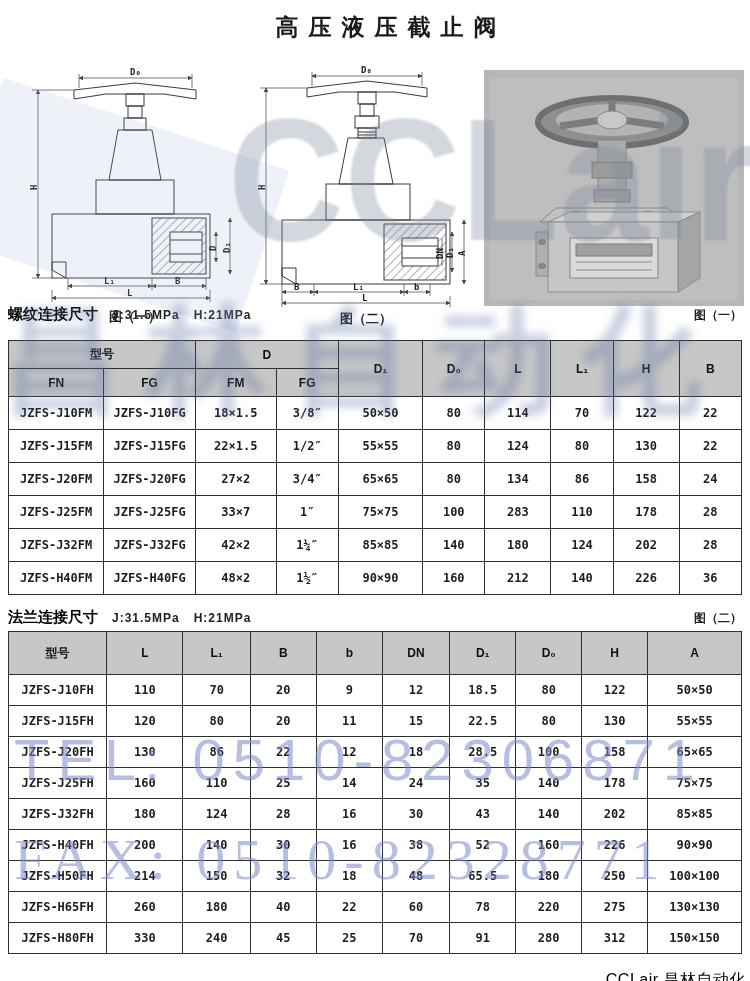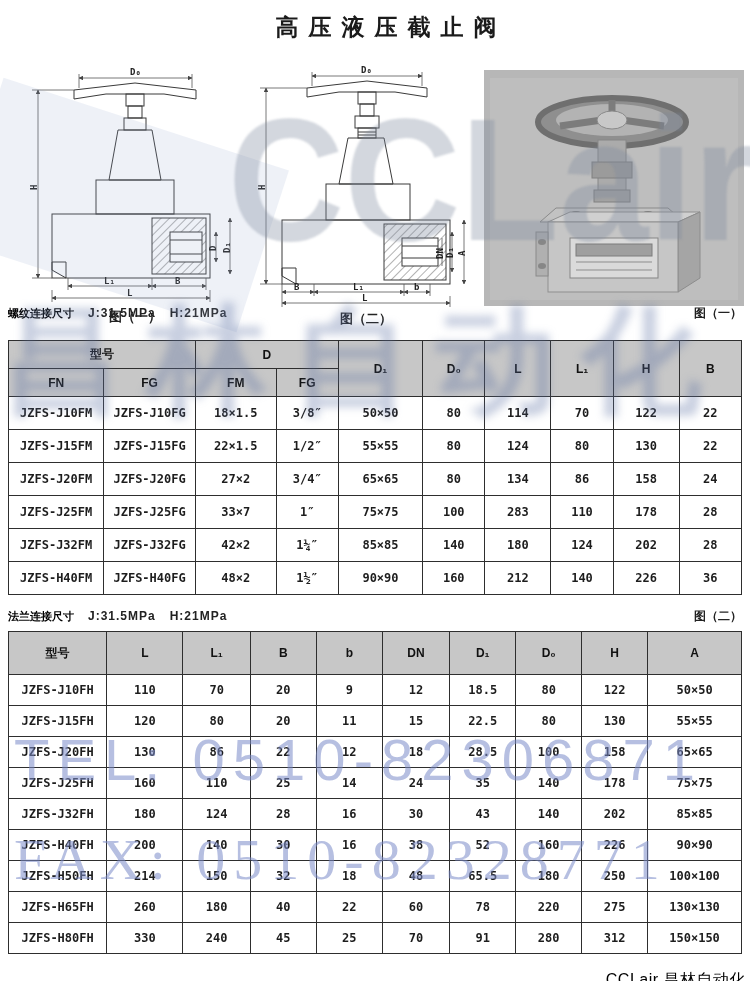--- a/index.html
+++ b/index.html
@@ -12,21 +12,21 @@
   .fig{position:absolute;}
   .fig svg{display:block;}
   .fig-caption{text-align:center;font-size:13px;font-weight:bold;color:#222;margin-top:2px;}
   .drawing{stroke:#3a3a3a;fill:none;stroke-width:1;}
   .dim{stroke:#555;stroke-width:0.8;}
   .dimtext{font-size:9px;fill:#222;font-family:"DejaVu Sans Mono",monospace;font-weight:bold;stroke:none;}
   .photo-box{position:absolute;left:484px;top:70px;width:260px;height:236px;background:#b7b7b7;
              box-shadow:inset 0 0 0 1px #a0a0a0;}
   
   .section-head{position:absolute;left:8px;width:734px;display:flex;align-items:baseline;}
-  .section-title{font-size:11px;font-weight:bold;color:#000;}
+  .section-title{font-size:15px;font-weight:bold;color:#000;}
   .section-spec{font-size:12px;font-weight:bold;color:#222;margin-left:14px;letter-spacing:1px;}
   .section-figref{margin-left:auto;font-size:12px;font-weight:bold;color:#222;}
   
   table{border-collapse:collapse;table-layout:fixed;width:734px;background:#fff;}
   th,td{border:1px solid #2e2e2e;text-align:center;vertical-align:middle;overflow:hidden;padding:0;}
   th{background:#c7c7c7;font-size:12px;font-weight:bold;color:#111;}
   td{font-size:12px;font-weight:bold;color:#1d1d1d;font-family:"DejaVu Sans Mono",monospace;}
   .tbl{position:absolute;left:8px;padding-left:13px;}
   #table1 thead th{height:27px;}
   #table1 tbody td{height:32px;}

